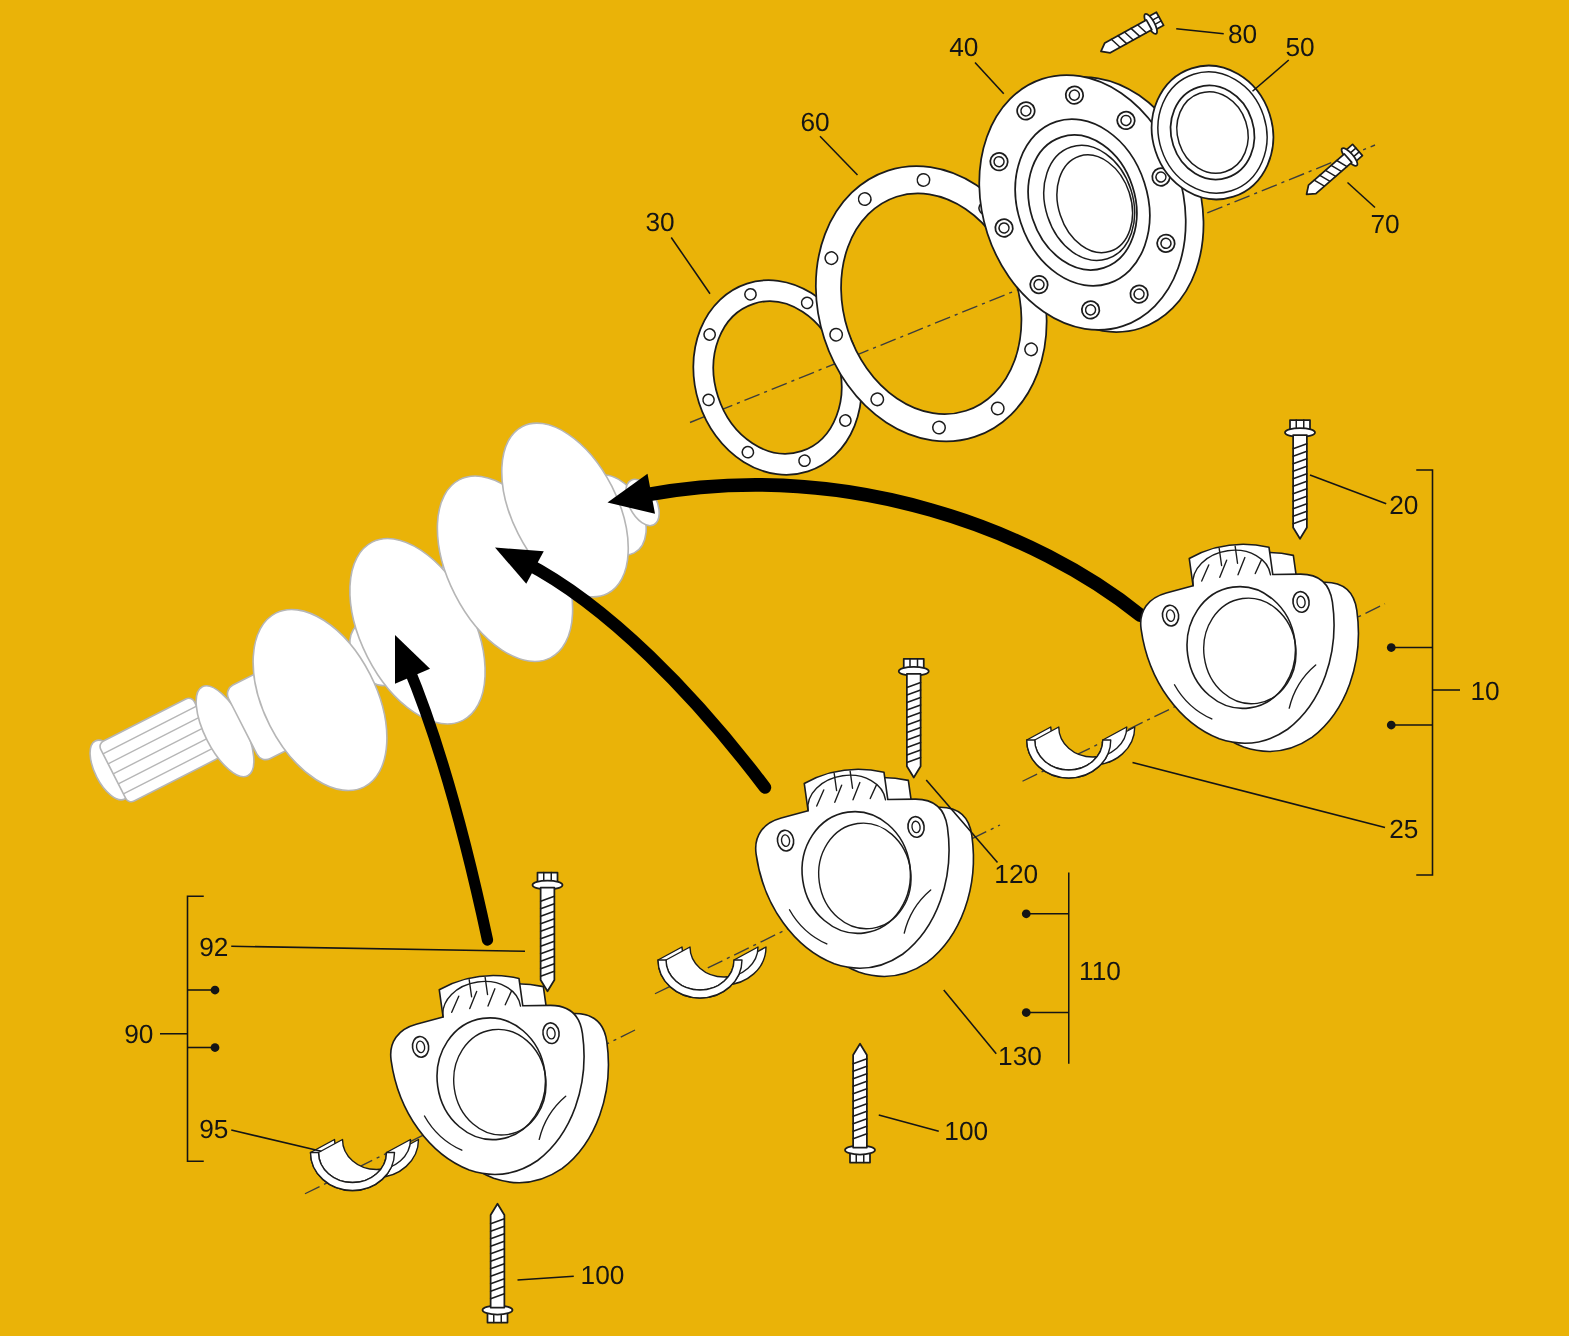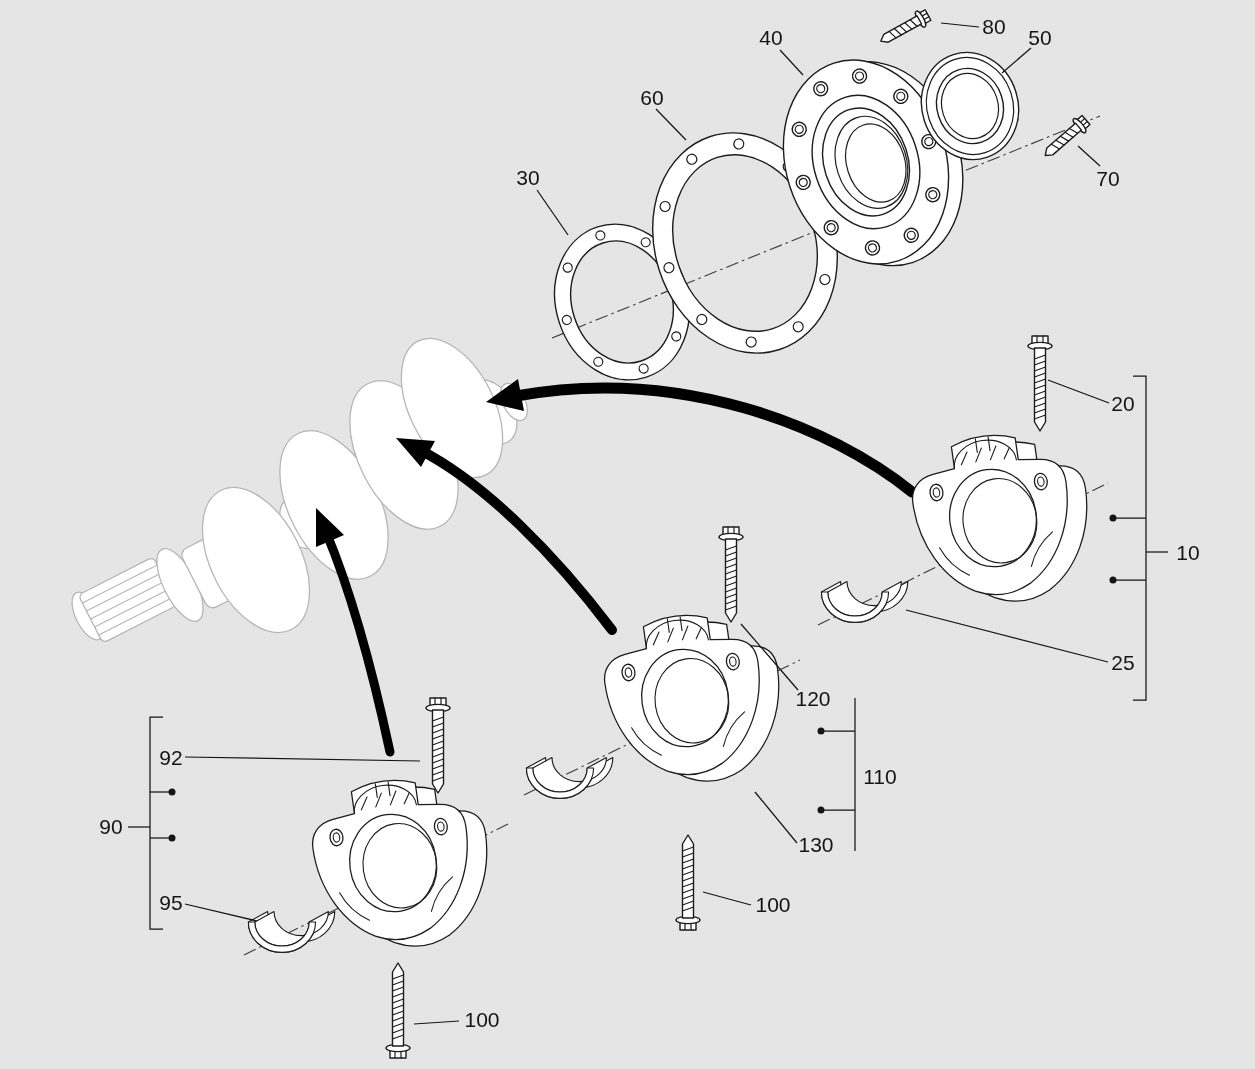--- a/index.html
+++ b/index.html
@@ -1,16 +1,16 @@
 <!DOCTYPE html>
 <html><head>
 <meta charset="utf-8">
 <style>
   html,body{margin:0;padding:0;background:#ffffff;}
-  .stage{position:relative;width:1255px;height:1069px;background:#e5e5e5;overflow:hidden;}
+  .stage{position:relative;width:1255px;height:1069px;background:#eab308;overflow:hidden;}
   svg{display:block;}
   .fw{fill:#ffffff;stroke:#1c1c1c;stroke-width:1.4;stroke-linejoin:round;}
   .ln{fill:none;stroke:#1c1c1c;stroke-width:1.2;stroke-linejoin:round;stroke-linecap:round;}
   .gh{fill:#ffffff;stroke:#b6b6b6;stroke-width:1.3;}
   .ghl{fill:none;stroke:#b6b6b6;stroke-width:1.1;}
   .axis{fill:none;stroke:#3c3c3c;stroke-width:1.1;stroke-dasharray:13 4 2.5 4;}
   .ld{fill:none;stroke:#151515;stroke-width:1.25;}
   .dot{fill:#151515;stroke:none;}
   .arrowStroke{fill:none;stroke:#000000;stroke-linecap:round;}
   .arrowHead{fill:#000000;stroke:none;}

